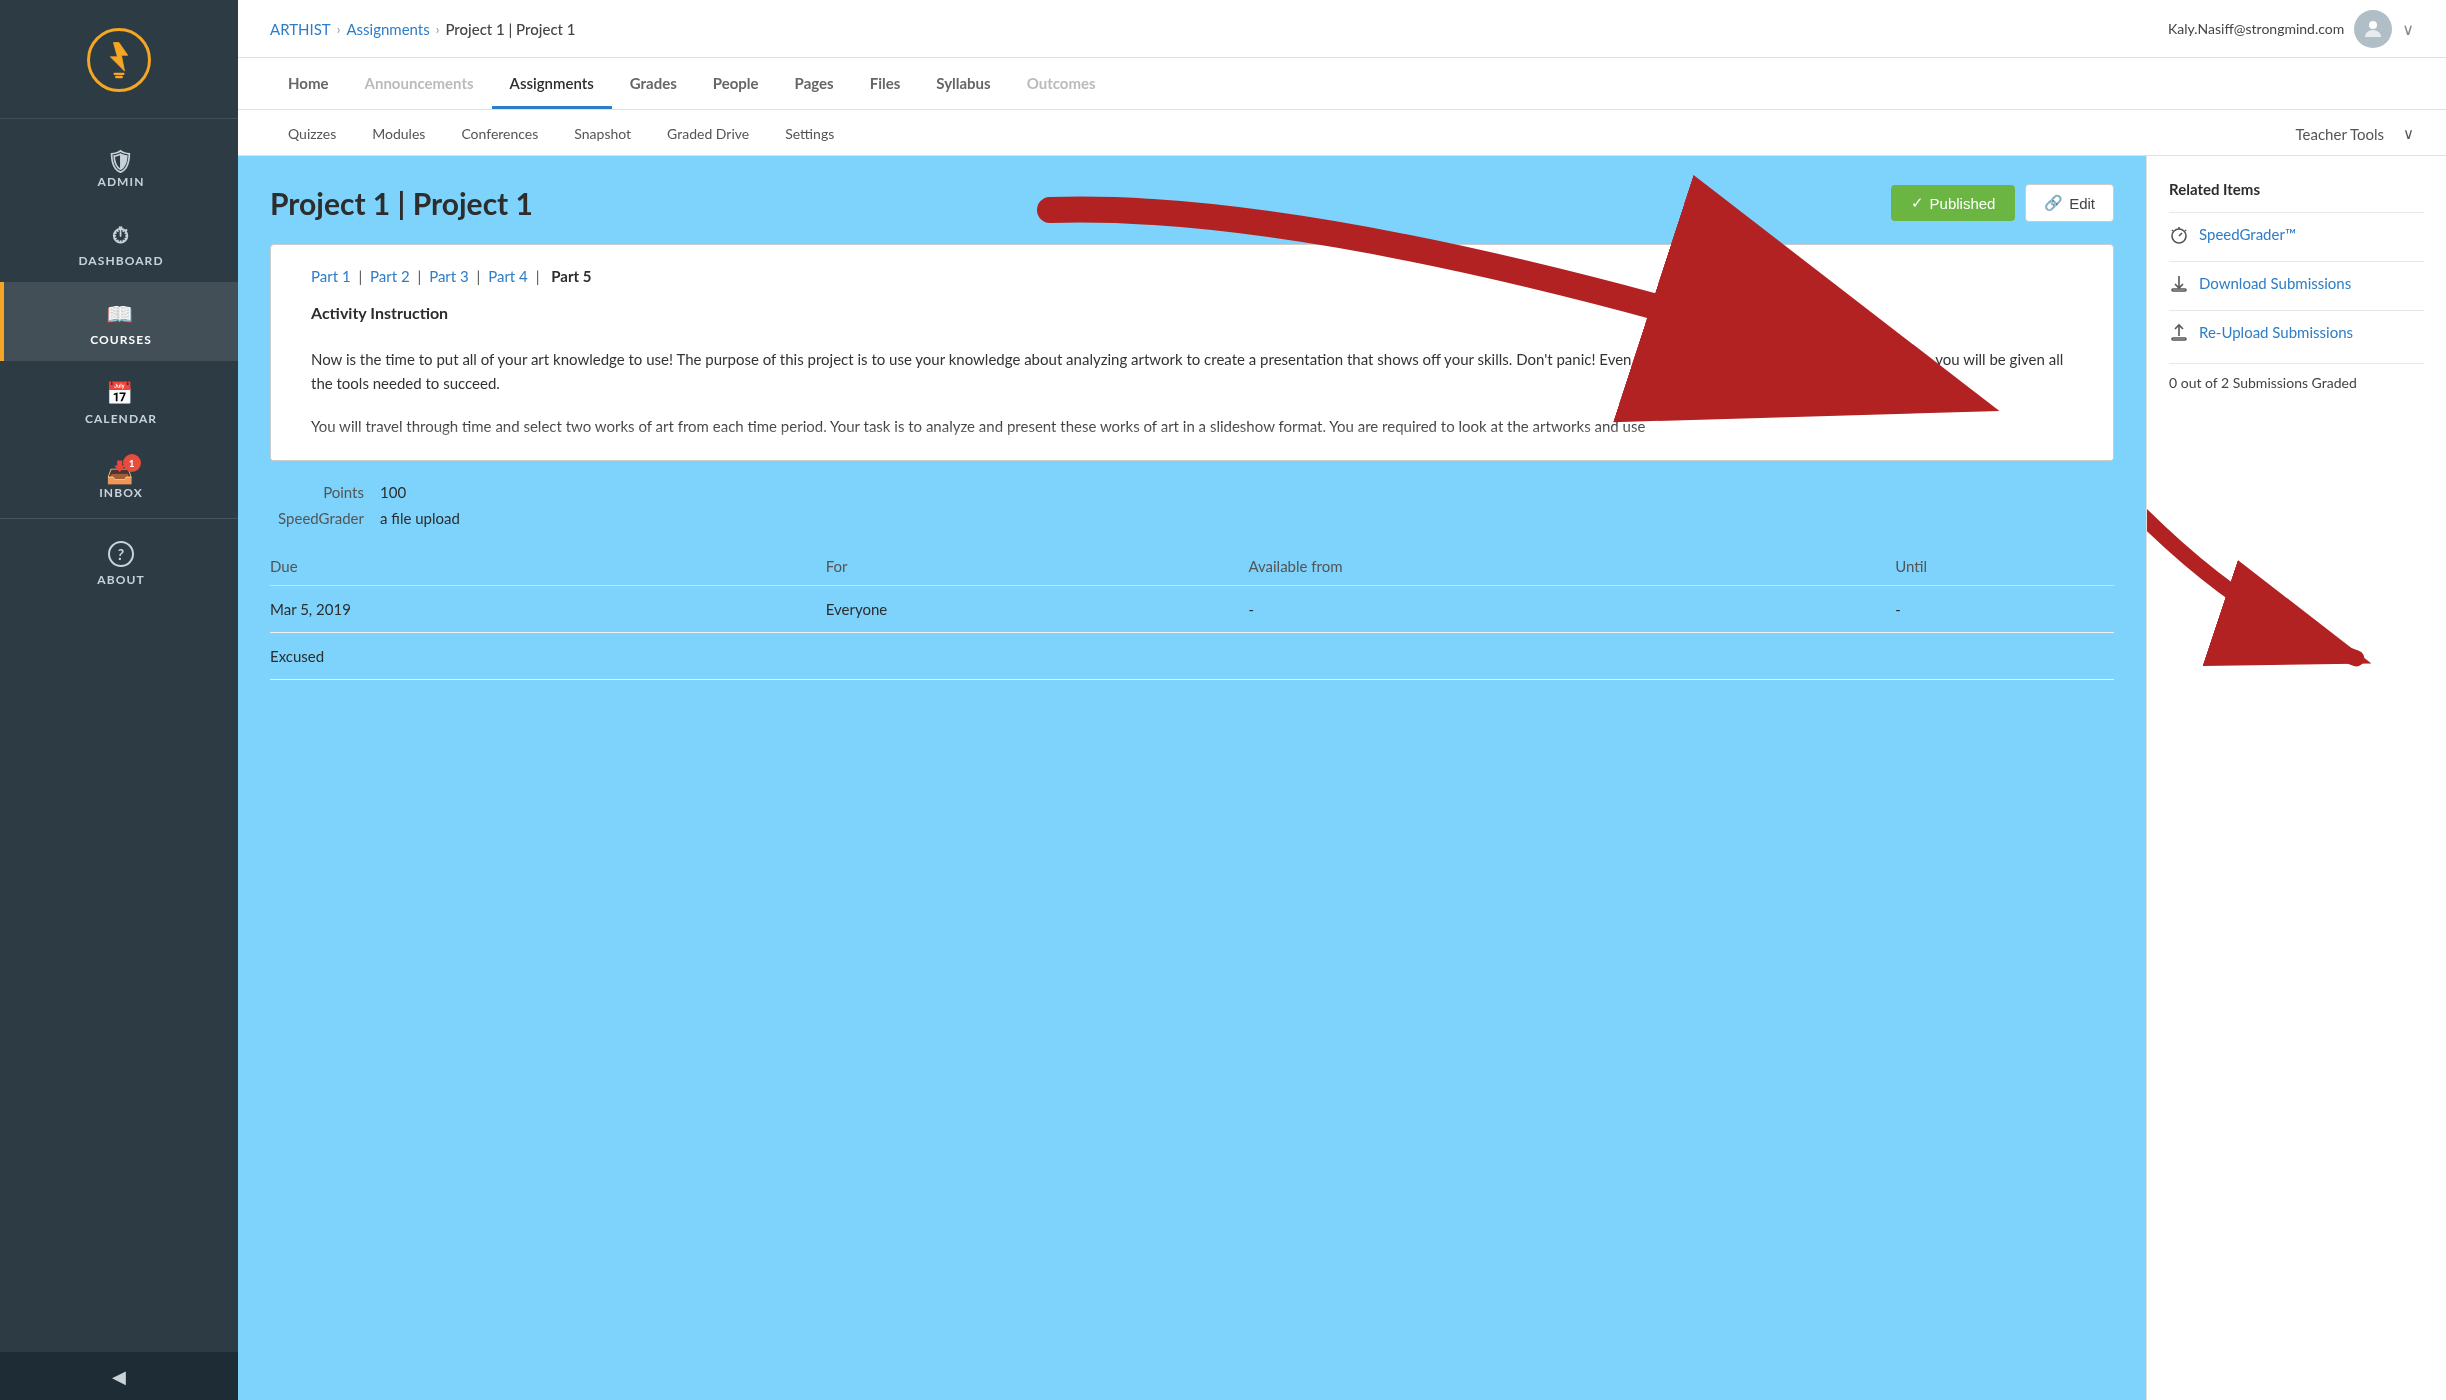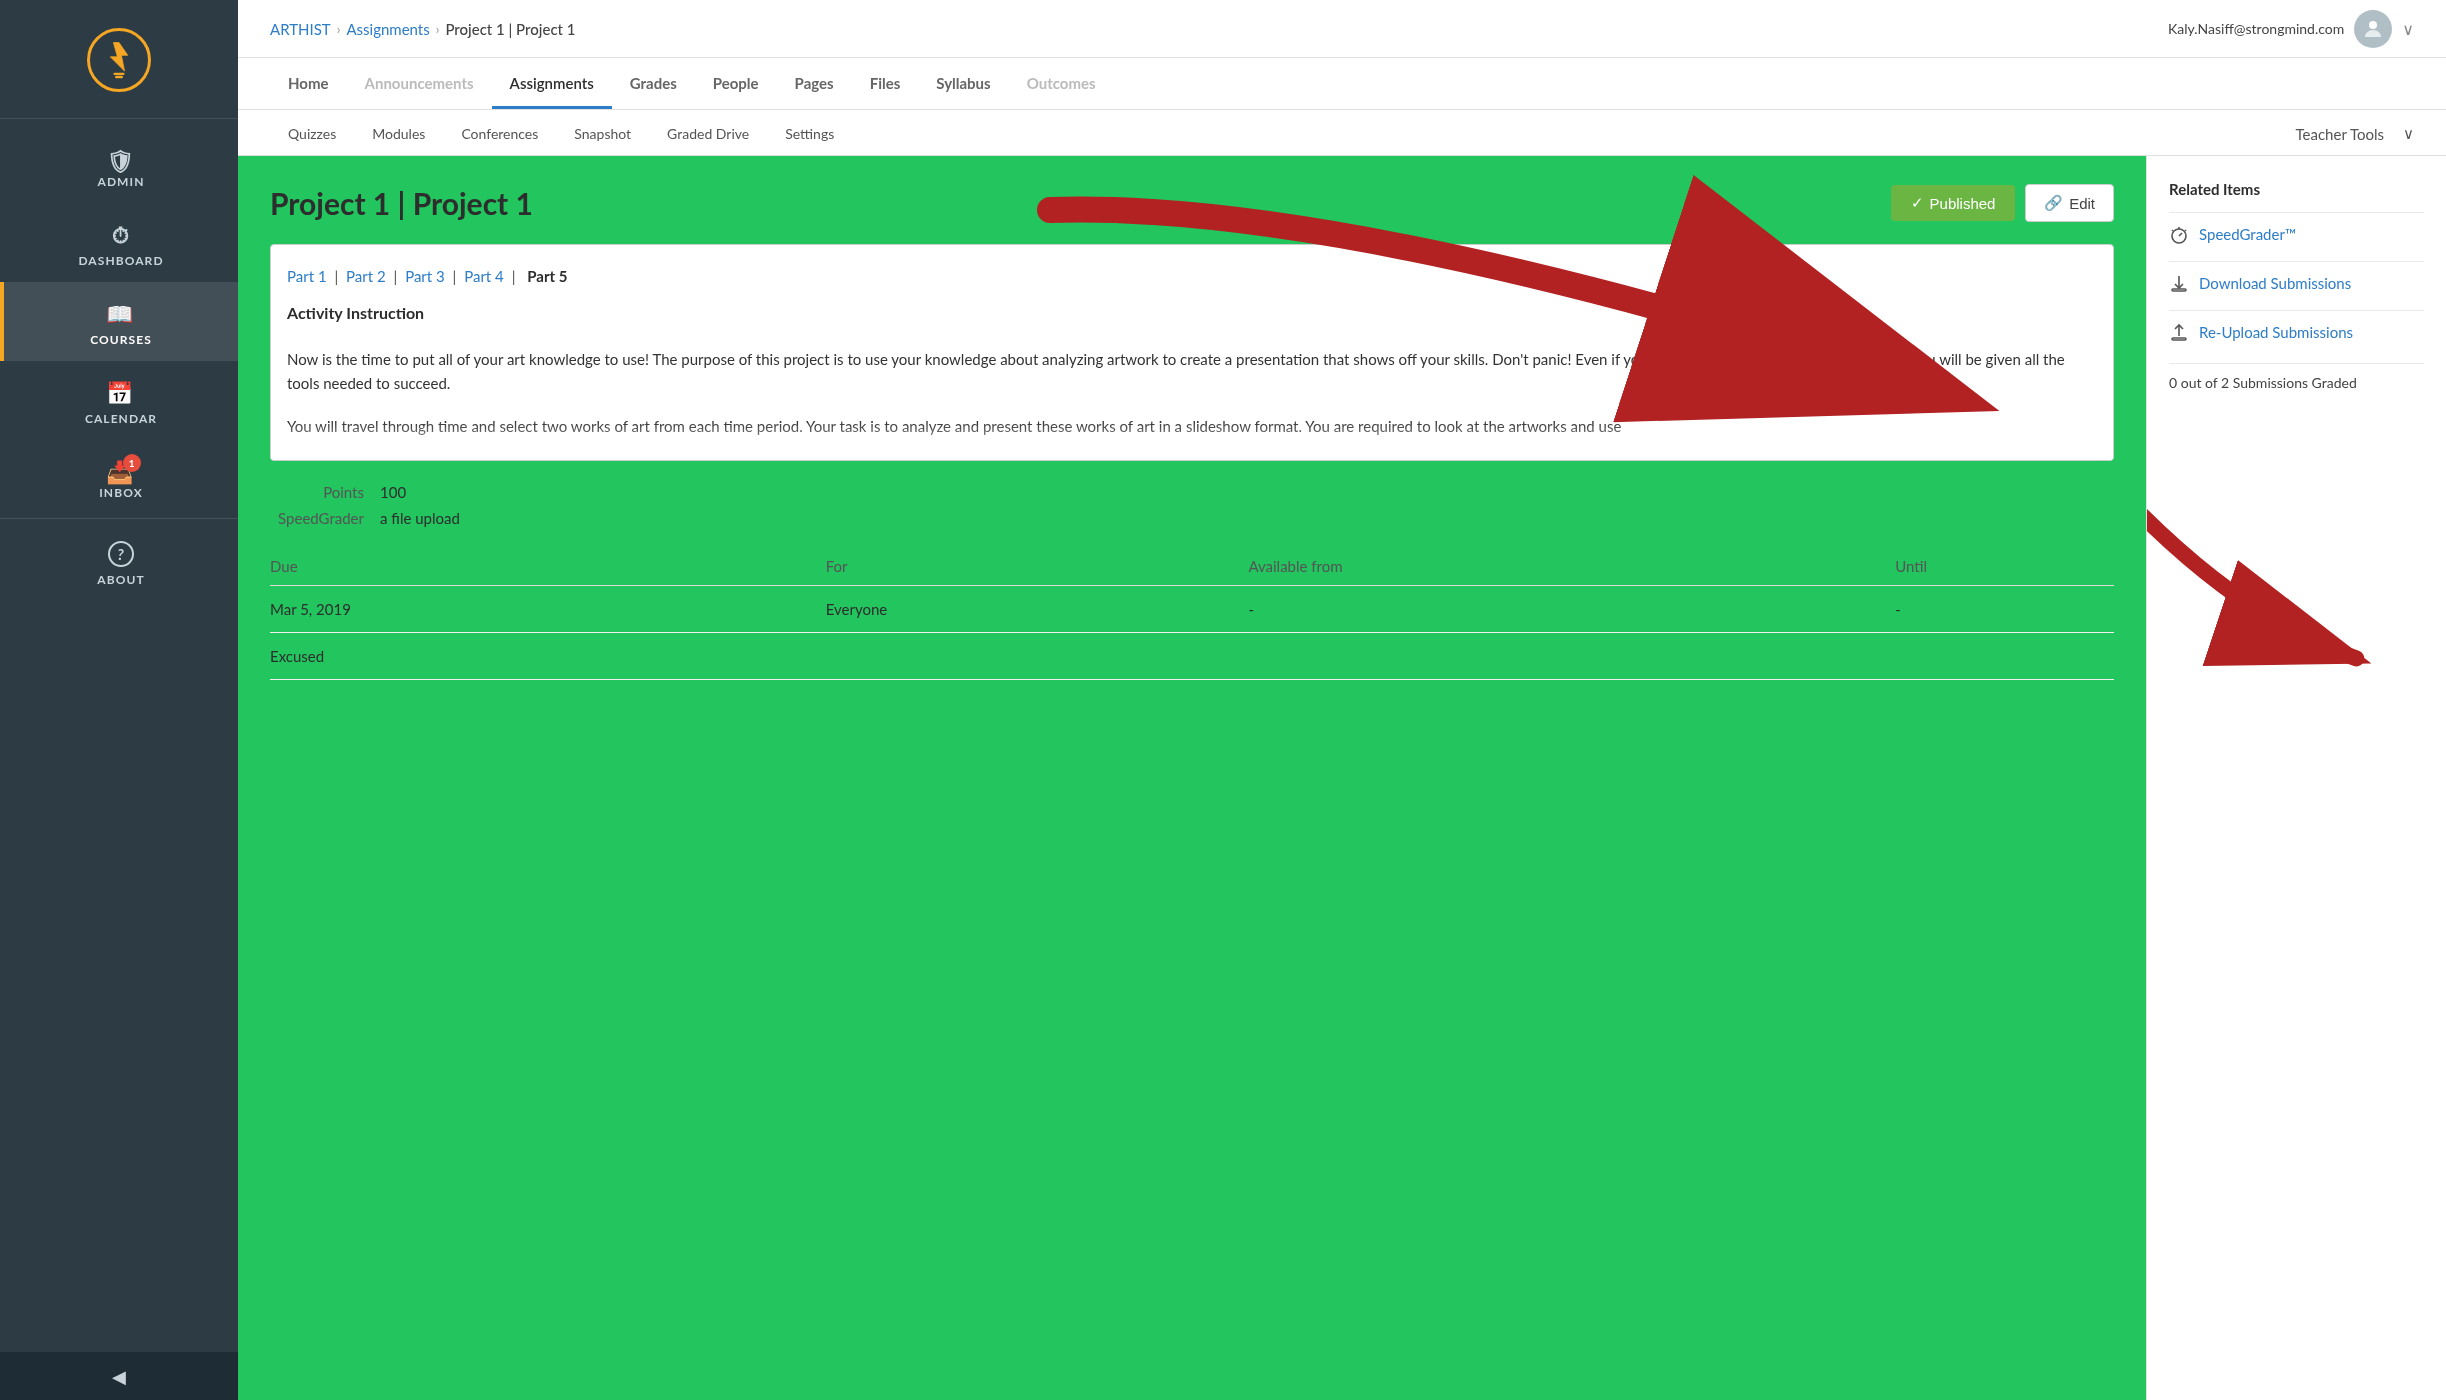--- a/index.html
+++ b/index.html
@@ -83,21 +83,21 @@
       color: #c8d3d9;
       font-size: 18px;
     }
 
     
     .main {
       flex: 1;
       display: flex;
       flex-direction: column;
       overflow: hidden;
-      background: #22c55e;
+      background: #7dd3fc;
     }
 
     
     .topbar {
       background: #fff;
       border-bottom: 1px solid #e0e0e0;
       padding: 0 32px;
       display: flex;
       align-items: center;
       justify-content: space-between;
@@ -235,21 +235,21 @@
       cursor: pointer;
       display: flex;
       align-items: center;
       gap: 6px;
     }
 
     
     .assignment-box {
       border: 1px solid #ccc;
       border-radius: 4px;
-      padding: 22px 16px;
+      padding: 22px 40px;
       background: #fff;
       margin-bottom: 22px;
       overflow: hidden;
       max-height: 310px;
       position: relative;
     }
     .assignment-parts {
       margin-bottom: 18px;
       font-size: 15px;
       color: #333;

